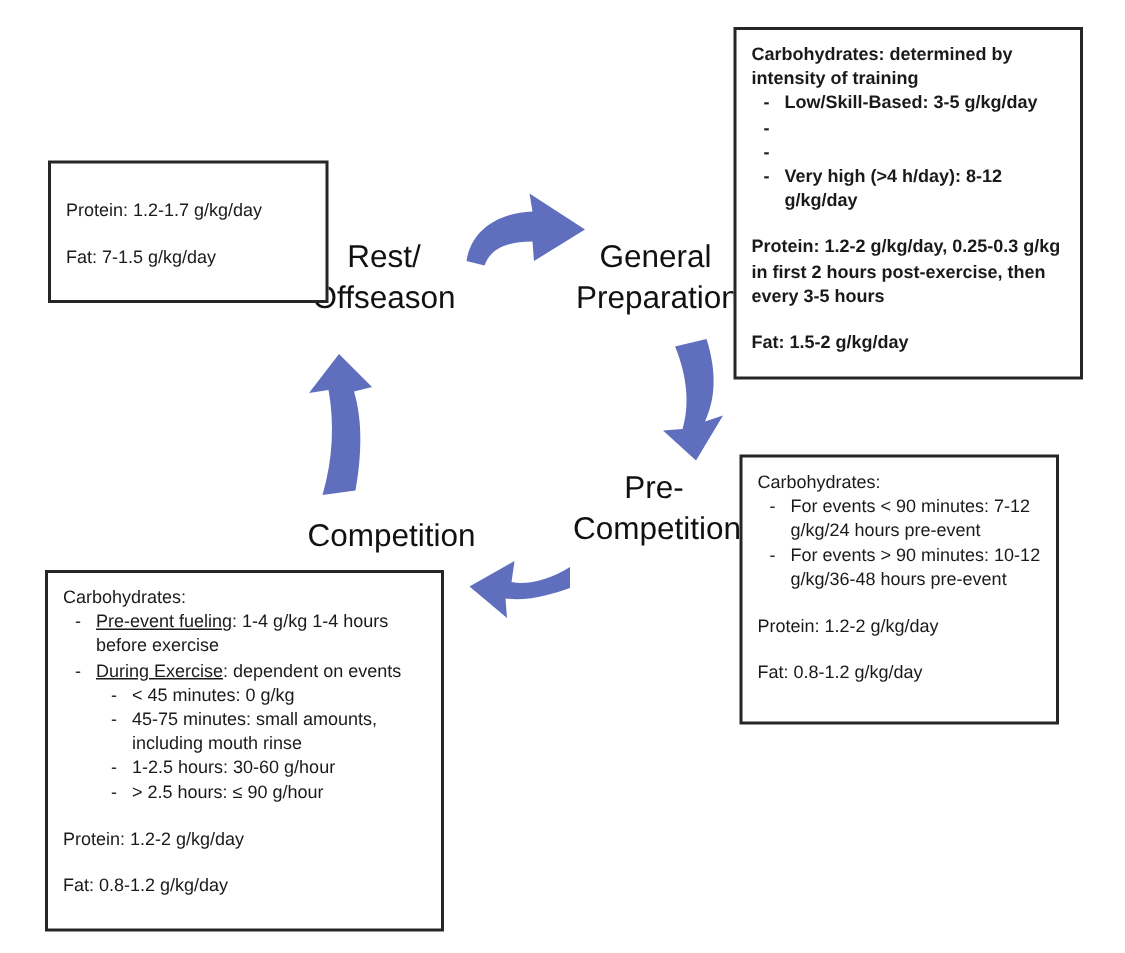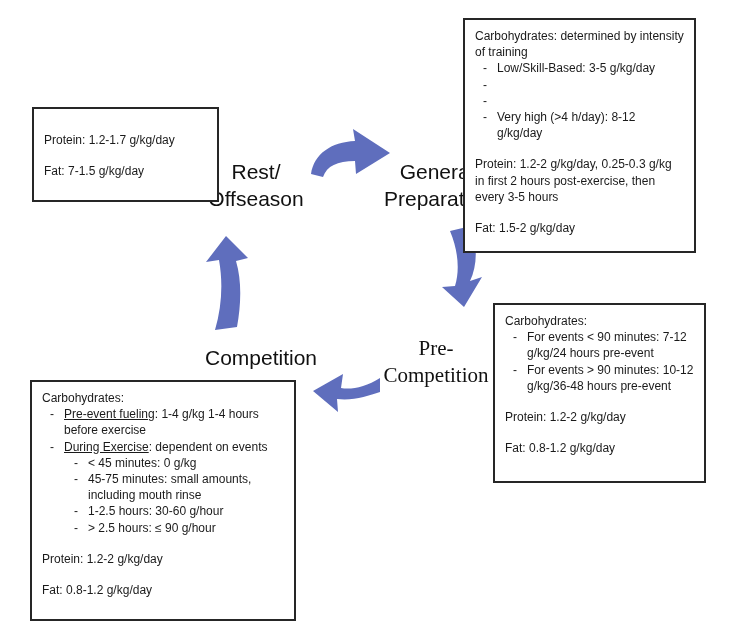--- a/index.html
+++ b/index.html
@@ -33,30 +33,30 @@
     <path d="M311,174 C314,154 331,142 355,141 L353,129 L390,153 L356,174 L355,161 C337,161 327,166 323,177 Z" fill="#5f6ebd"></path>
     <path d="M450,231 L471,226 C478,248 477,266 470,281 L482,277 L464,307 L442,287 L455,286 C460,270 458,250 450,231 Z" fill="#5f6ebd"></path>
     <path d="M380,378 C366,387 351,390 341,388 L343,374 L313,391 L338,412 L337,399 C353,401 368,396 380,392 Z" fill="#5f6ebd"></path>
     <path d="M215,330 L237,327 C241,305 242,281 236,261 L248,258 L226,236 L206,262 L219,260 C223,282 222,306 215,330 Z" fill="#5f6ebd"></path>
   </svg>
 
   <div class="phase-label" style="left:200px;top:159px;width:112px;">Rest/
 Offseason</div>
   <div class="phase-label" style="left:384px;top:159px;width:106px;">General
 Preparation</div>
-  <div class="phase-label" style="left:382px;top:335px;width:108px;font-family:Liberation Serif, serif;">Pre-
+  <div class="phase-label" style="left:382px;top:313px;width:108px;">Pre-
 Competition</div>
   <div class="phase-label" style="left:198px;top:345px;width:126px;">Competition</div>
 
   <div class="box" style="left:32px;top:107px;width:187px;height:95px;">
     <p class="para">Protein: 1.2-1.7 g/kg/day</p>
     <p class="para">Fat: 7-1.5 g/kg/day</p>
   </div>
 
-  <div class="box" style="left:463px;top:18px;width:233px;height:235px;">
+  <div class="box" style="left:489px;top:18px;width:233px;height:235px;font-weight:bold;">
     <p>Carbohydrates: determined by intensity of training</p>
     <div class="bullet">
       <span class="marker">-</span>
       <span class="btext">Low/Skill-Based: 3-5 g/kg/day</span>
     </div>
     <div class="bullet">
       <span class="marker">-</span>
     </div>
     <div class="bullet">
       <span class="marker">-</span>

